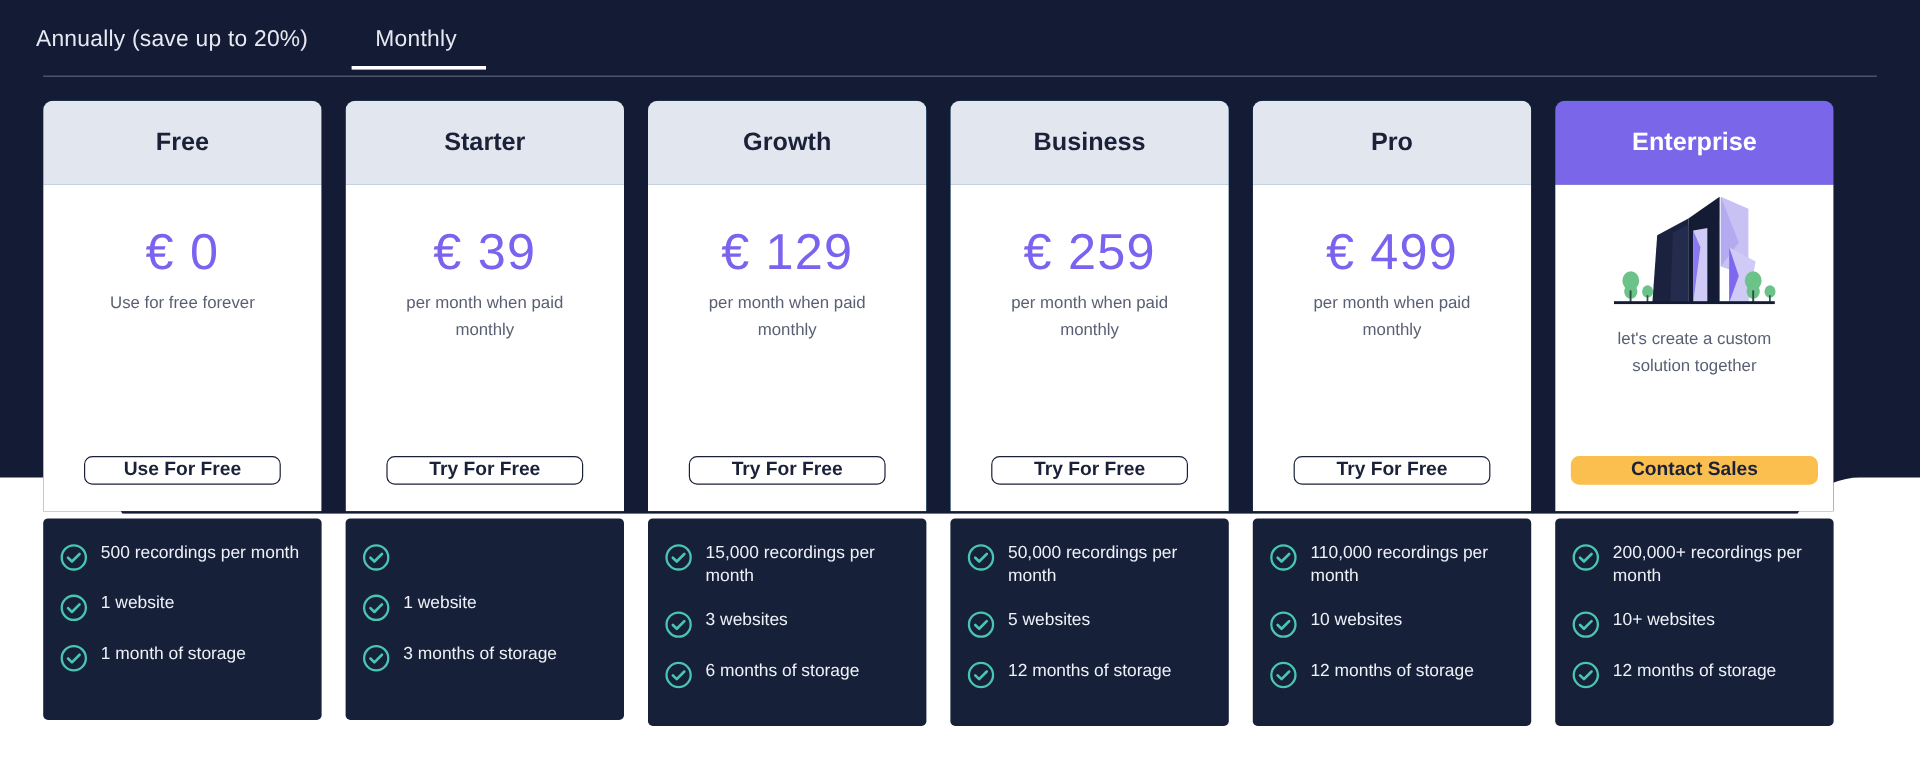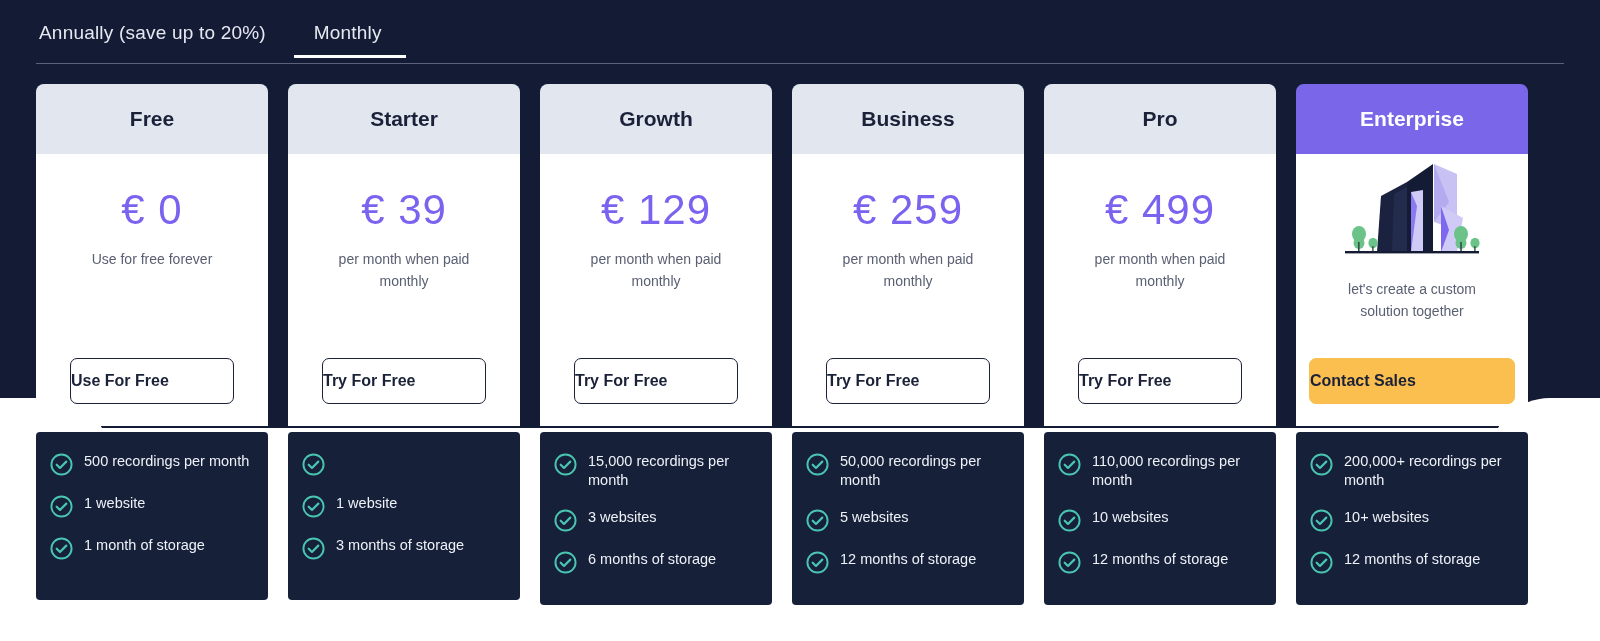--- a/index.html
+++ b/index.html
@@ -33,24 +33,25 @@
     position: absolute;
     right: -10px; top: 398px;
     width: 120px; height: 60px;
     background: #ffffff;
     border-top-left-radius: 90px;
   }
 
   
   .tabs {
     position: absolute;
-    left: 37px; top: 22px;
+    left: 28px; top: 22px;
     width: 1528px;
     display: flex;
     align-items: flex-end;
+    gap: 8px;
   }
   .tab {
     position: relative;
     padding: 0 26px 14px 22px;
     font-size: 19px;
     color: #e6e9f2;
     letter-spacing: .2px;
     cursor: pointer;
     white-space: nowrap;
   }
@@ -119,44 +120,44 @@
   }
   .price {
     margin-top: 32px;
     font-size: 42px;
     color: #7b62ef;
     font-weight: 300;
     letter-spacing: 1px;
     white-space: nowrap;
   }
   .price-note {
-    margin-top: 15px;
+    margin-top: 8px;
     font-size: 14px;
     color: #5a6073;
     text-align: center;
     line-height: 1.55;
     max-width: 175px;
   }
   .cta-wrap {
     margin-top: auto;
     margin-bottom: 22px;
     width: 100%;
     display: flex;
     justify-content: center;
   }
   .cta {
     border: 1.5px solid #1a2138;
     background: #ffffff;
     color: #1a2138;
     border-radius: 7px;
     font-size: 16px;
     font-weight: bold;
-    padding: 13px 0;
+    padding: 2px 0;
     width: 164px;
-    text-align: left;
+    text-align: center;
     cursor: pointer;
     font-family: "Liberation Sans", sans-serif;
   }
   .cta.sales {
     background: #fbbf4f;
     border-color: #fbbf4f;
     color: #1a2138;
     width: 206px;
   }
 

